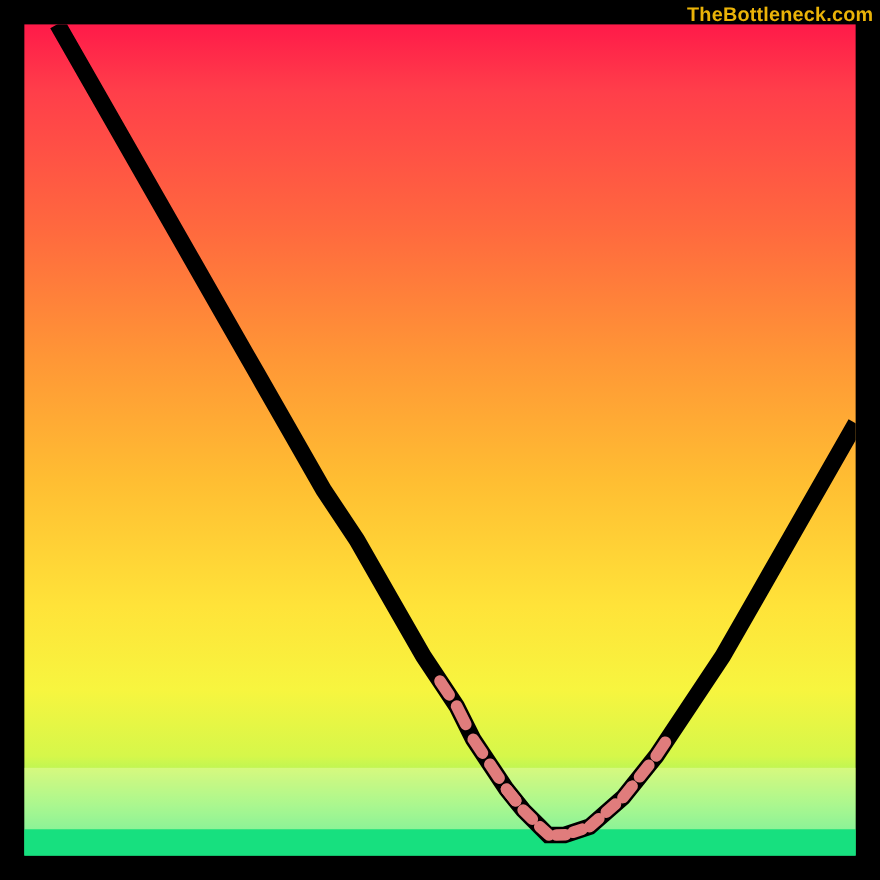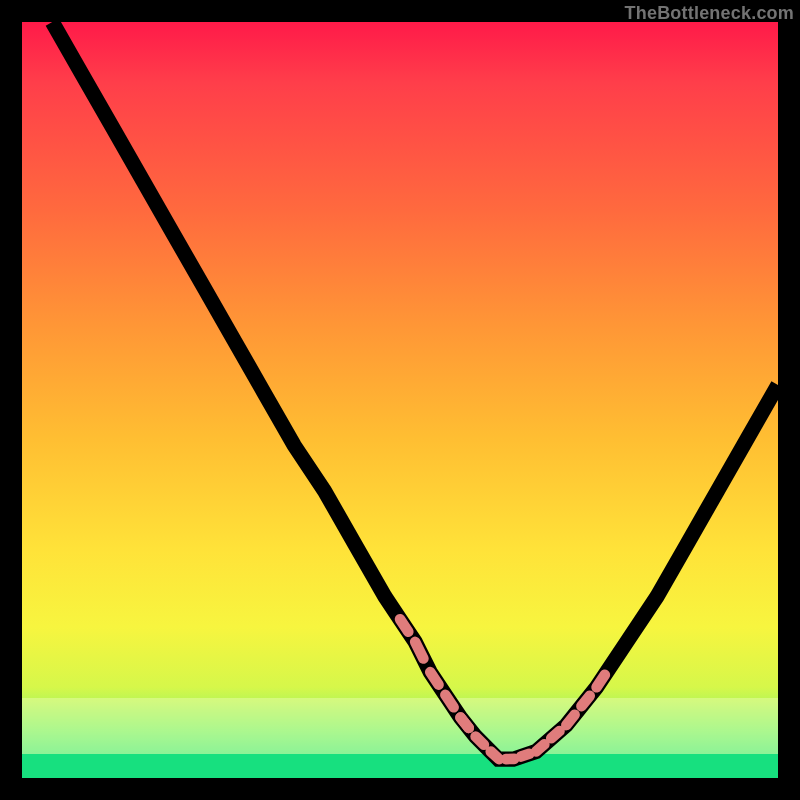--- a/index.html
+++ b/index.html
@@ -70,21 +70,21 @@
     bottom: 24px;
     background: rgba(255, 255, 210, 0.35);
     pointer-events: none;
   }
   .watermark {
     position: absolute;
     top: 3px;
     right: 6px;
     font-size: 18px;
     font-weight: 600;
-    color: #737373;
+    color: #eab308;
     letter-spacing: 0.2px;
     user-select: none;
     margin-left: 38px;
   }
 </style>
 </head>
 <body>
 
 <div class="frame">
 

